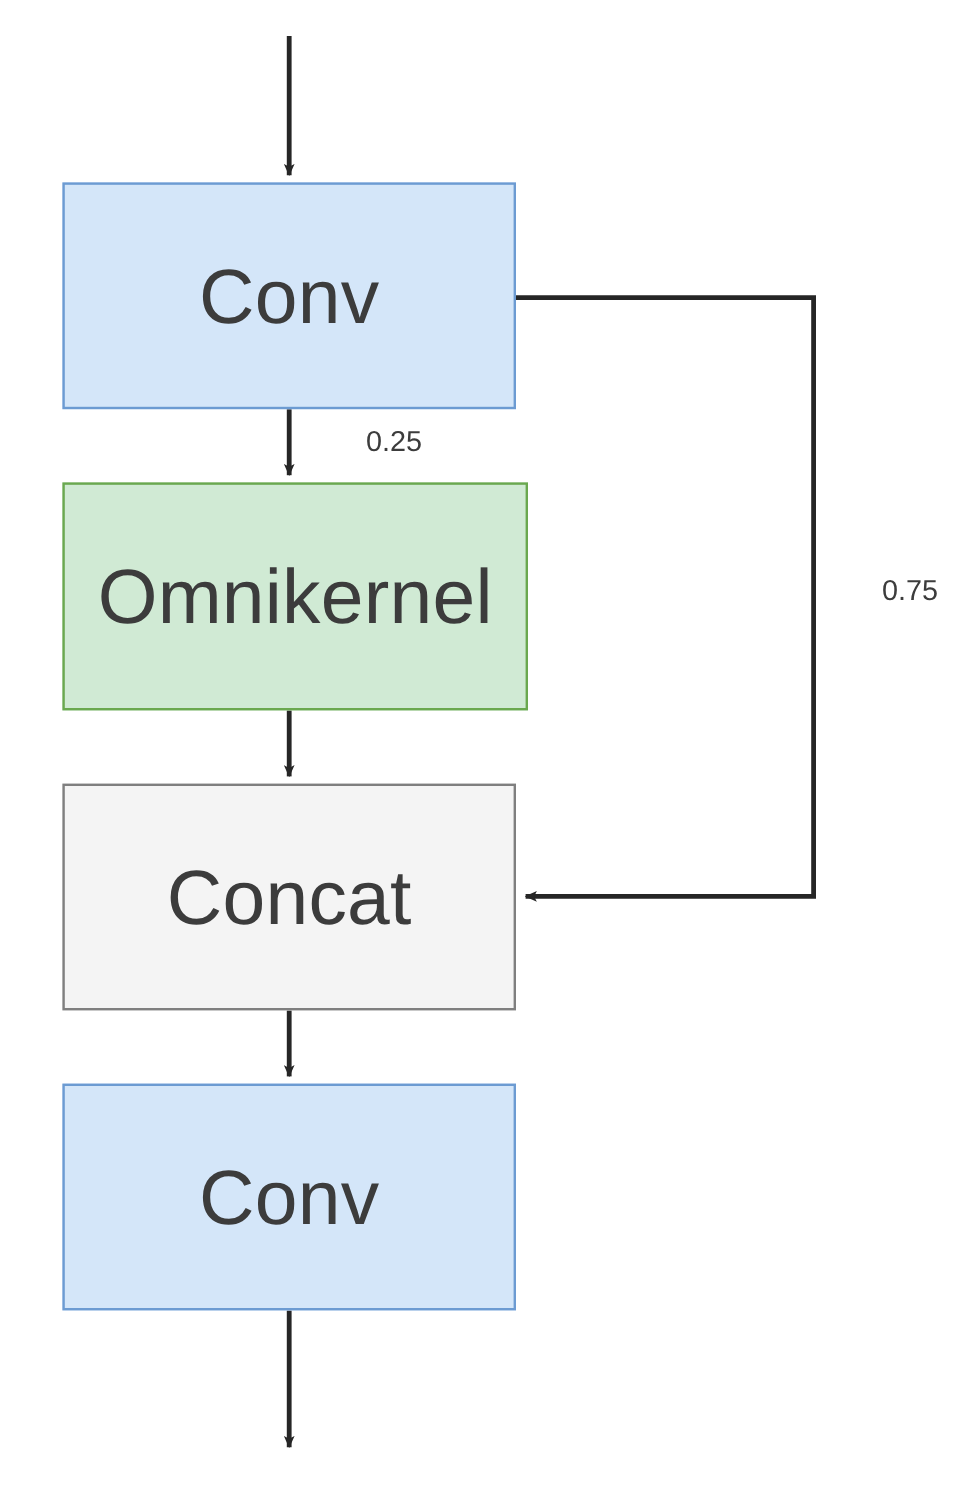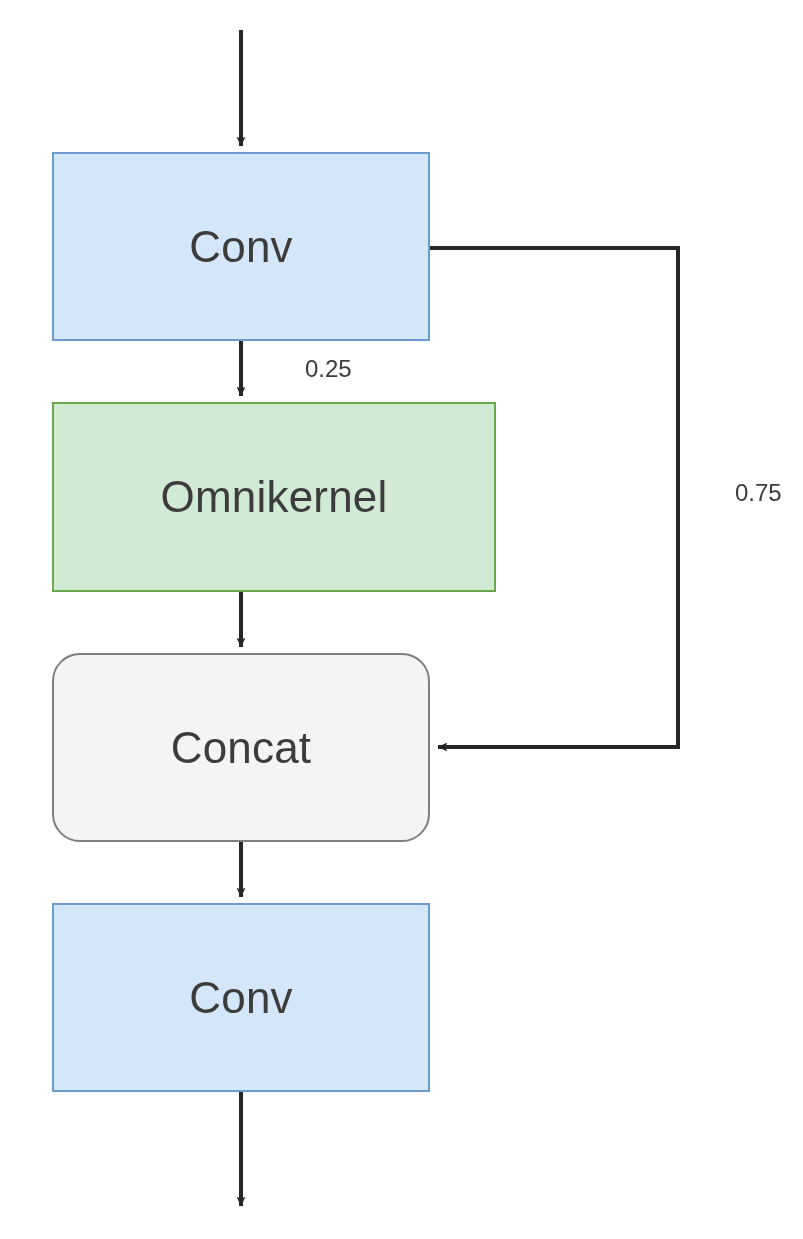--- a/index.html
+++ b/index.html
@@ -22,38 +22,37 @@
   .node {
     position: absolute;
     box-sizing: border-box;
     display: flex;
     align-items: center;
     justify-content: center;
     border-style: solid;
     border-width: 2px;
   }
   .node-label {
-    font-size: 44px;
+    font-size: 64px;
     line-height: 1;
     letter-spacing: 0.2px;
     color: #3c3c3c;
     white-space: nowrap;
   }
   .node-conv {
     background: #d4e6f9;
     border-color: #6c9bd2;
   }
   .node-omnikernel {
     background: #d0ead4;
     border-color: #6aa84f;
   }
   .node-concat {
     background: #f4f4f4;
     border-color: #7f7f7f;
-    border-radius: 28px;
   }
   .edge-label {
     position: absolute;
     font-size: 24px;
     line-height: 1;
     color: #3c3c3c;
     white-space: nowrap;
   }
   #edges {
     position: absolute;
@@ -98,21 +97,21 @@
 
     <g>
       <path d="M430,248 L678,248 L678,747 L438,747" fill="none" stroke="#262626" stroke-width="4" stroke-linejoin="miter" marker-end="url(#arrowhead)"></path>
     </g>
   </svg>
 
   <div class="node node-conv" style="left:52px; top:152px; width:378px; height:189px;">
     <span class="node-label">Conv</span>
   </div>
 
-  <div class="node node-omnikernel" style="left:52px; top:402px; width:444px; height:190px;">
+  <div class="node node-omnikernel" style="left:52px; top:402px; width:388px; height:190px;">
     <span class="node-label">Omnikernel</span>
   </div>
 
   <div class="node node-concat" style="left:52px; top:653px; width:378px; height:189px;">
     <span class="node-label">Concat</span>
   </div>
 
   <div class="node node-conv" style="left:52px; top:903px; width:378px; height:189px;">
     <span class="node-label">Conv</span>
   </div>

